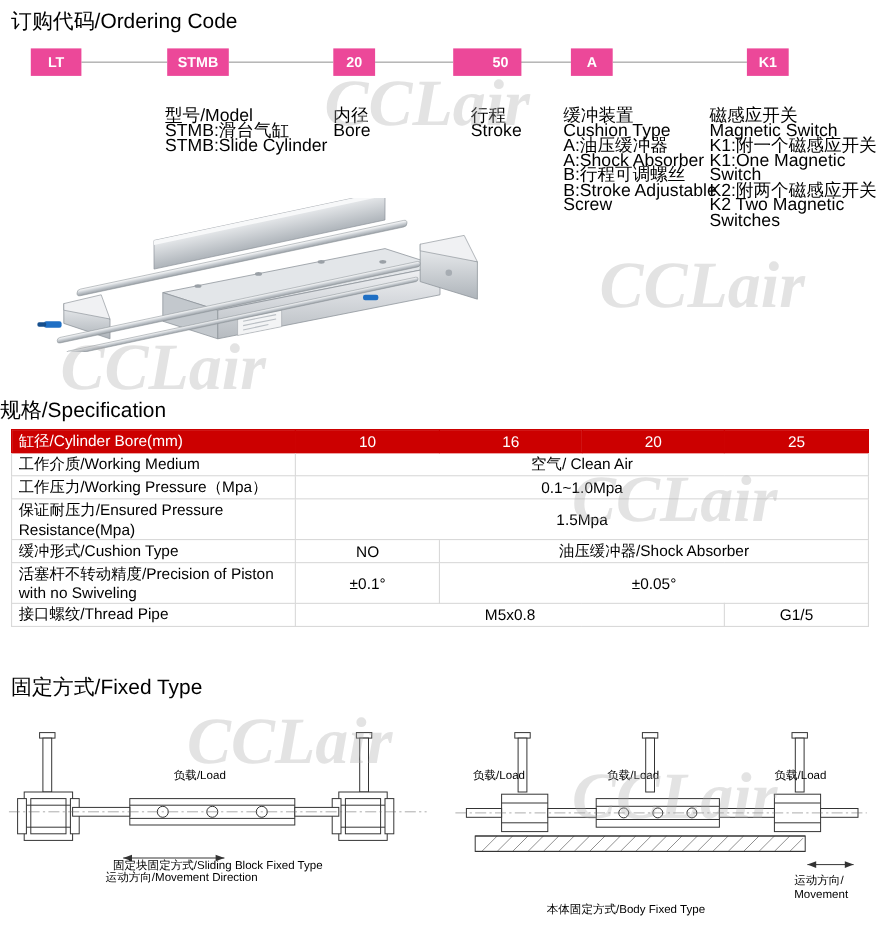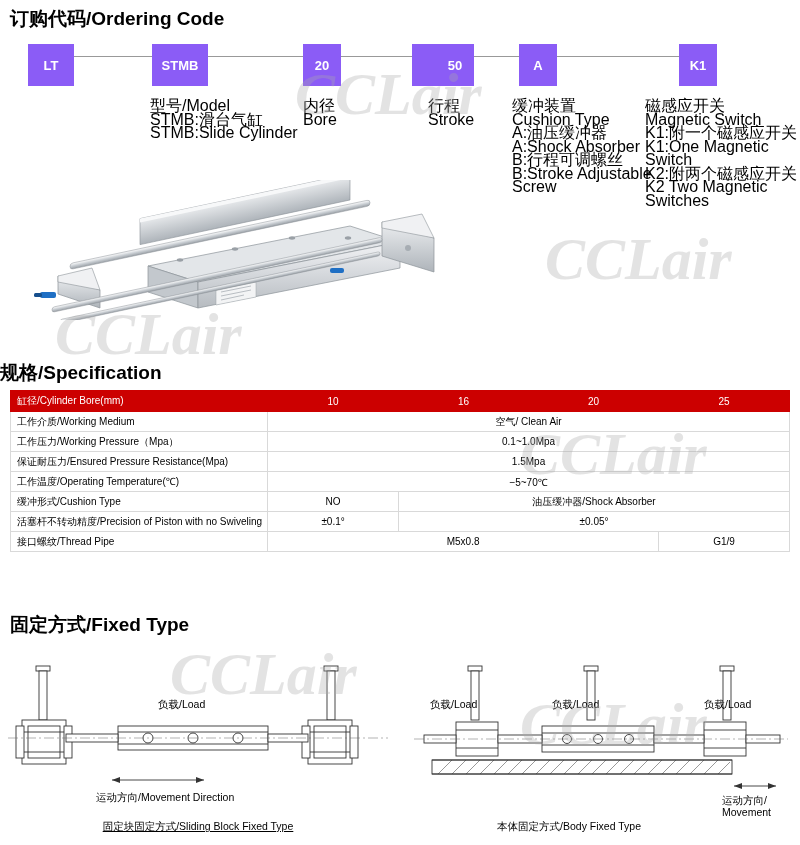--- a/index.html
+++ b/index.html
@@ -8,51 +8,51 @@
     background:#ffffff;
     font-family:"Liberation Sans", sans-serif;
     color:#000;
     position:relative;
     overflow:hidden;
   }
   .page{position:relative;width:800px;height:845px;}
 
   
   .sec-title{
-    font-size:19px;font-weight:bold;letter-spacing:0px;
+    font-size:19px;font-weight:normal;letter-spacing:0px;
     position:absolute;
   }
   #t-order{left:10px;top:6px;}
   #t-spec{left:0;top:360px;}
   #t-fixed{left:10px;top:612px;}
 
   
   .code-row{position:absolute;left:0;top:44px;width:800px;height:28px;}
   .code-box{
-    position:absolute;top:0;height:42px;
-    background:#8b5cf6;color:#fff;font-weight:bold;font-size:13px;
+    position:absolute;top:0;height:25px;
+    background:#ec4899;color:#fff;font-weight:bold;font-size:13px;
     display:flex;align-items:center;justify-content:center;
   }
   .dash{
     position:absolute;top:12px;height:1px;background:#999;
   }
   .code-desc{
     position:absolute;font-size:16px;line-height:13.5px;color:#000;
     white-space:pre-line;
   }
 
   
   .photo{
     position:absolute;left:30px;top:180px;width:420px;height:140px;
   }
 
   
   table.spec{
     position:absolute;left:10px;top:390px;width:780px;
-    border-collapse:collapse;font-size:10px;
+    border-collapse:collapse;font-size:14px;
   }
   table.spec th{
     background:#cc0000;color:#fff;font-weight:normal;
     border:1px solid #cc0000;height:18px;padding:1px 4px;
     text-align:center;
   }
   table.spec th.first{text-align:left;padding-left:6px;}
   table.spec td{
     border:1px solid #d9d9d9;height:17px;padding:1px 4px;
     text-align:center;color:#000;
@@ -210,37 +210,33 @@
       </tr>
       <tr>
         <td class="lbl">工作压力/Working Pressure（Mpa）</td>
         <td colspan="4">0.1~1.0Mpa</td>
       </tr>
       <tr>
         <td class="lbl">保证耐压力/Ensured Pressure Resistance(Mpa)</td>
         <td colspan="4">1.5Mpa</td>
       </tr>
       <tr>
-        <td class="lbl">工作温度/Operating Temperature(℃)</td>
-        <td colspan="4">−5~70℃</td>
-      </tr>
-      <tr>
         <td class="lbl">缓冲形式/Cushion Type</td>
         <td>NO</td>
         <td colspan="3">油压缓冲器/Shock Absorber</td>
       </tr>
       <tr>
         <td class="lbl">活塞杆不转动精度/Precision of Piston with no Swiveling</td>
         <td>±0.1°</td>
         <td colspan="3">±0.05°</td>
       </tr>
       <tr>
         <td class="lbl">接口螺纹/Thread Pipe</td>
         <td colspan="3">M5x0.8</td>
-        <td>G1/9</td>
+        <td>G1/5</td>
       </tr>
     </tbody>
   </table>
 
   <div class="sec-title" id="t-fixed">固定方式/Fixed Type</div>
 
   <svg class="fx" style="left:8px;top:660px;width:380px;height:160px;" viewBox="0 0 380 160">
     <g stroke="#333" fill="none" stroke-width="0.9">
 
       <rect x="28" y="6" width="14" height="5" fill="#fff"></rect>
@@ -276,21 +272,21 @@
 
       <line x1="0" y1="78" x2="380" y2="78" stroke="#666" stroke-width="0.5" stroke-dasharray="10,3,2,3"></line>
 
       <line x1="104" y1="120" x2="196" y2="120" stroke="#333" stroke-width="0.9"></line>
       <polygon points="104,120 112,117 112,123" fill="#333" stroke="none"></polygon>
       <polygon points="196,120 188,117 188,123" fill="#333" stroke="none"></polygon>
     </g>
     <text x="150" y="48" font-family="Liberation Sans, sans-serif" font-size="10.5" fill="#000">负载/Load</text>
     <text x="88" y="141" font-family="Liberation Sans, sans-serif" font-size="10.5" fill="#000">运动方向/Movement Direction</text>
   </svg>
-  <div class="cap" style="left:8px;top:820px;width:380px;text-decoration:underline;">固定块固定方式/Sliding Block Fixed Type</div>
+  <div class="cap" style="left:8px;top:780px;width:380px;">固定块固定方式/Sliding Block Fixed Type</div>
 
   <svg class="fx" style="left:404px;top:660px;width:390px;height:160px;" viewBox="0 0 390 160">
     <g stroke="#333" fill="none" stroke-width="0.9">
 
       <rect x="64" y="6" width="14" height="5" fill="#fff"></rect>
       <rect x="67" y="11" width="8" height="49" fill="#fff"></rect>
       <rect x="180" y="6" width="14" height="5" fill="#fff"></rect>
       <rect x="183" y="11" width="8" height="49" fill="#fff"></rect>
       <rect x="316" y="6" width="14" height="5" fill="#fff"></rect>
       <rect x="319" y="11" width="8" height="49" fill="#fff"></rect>

